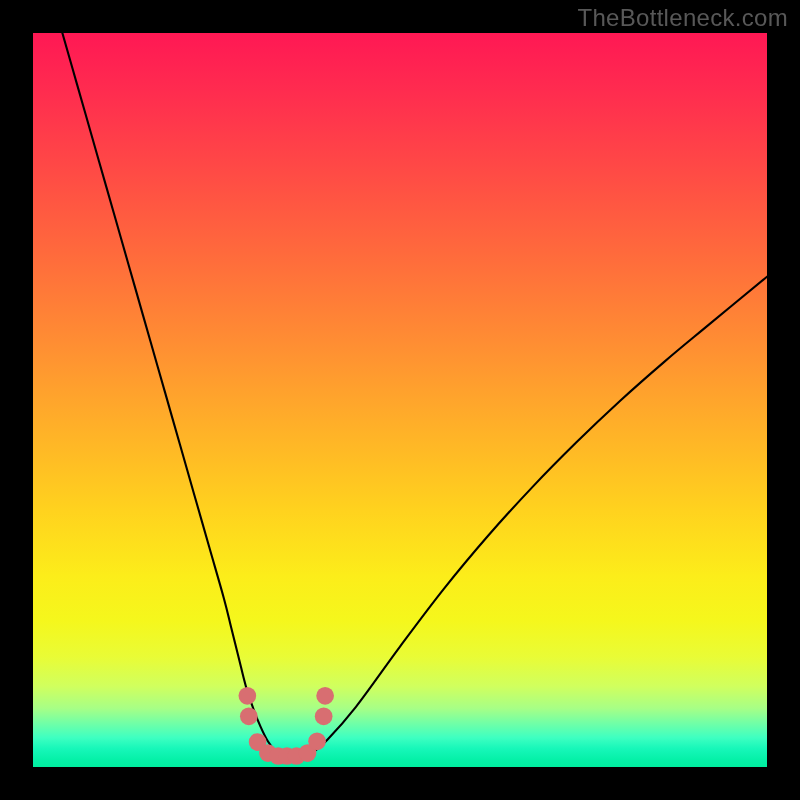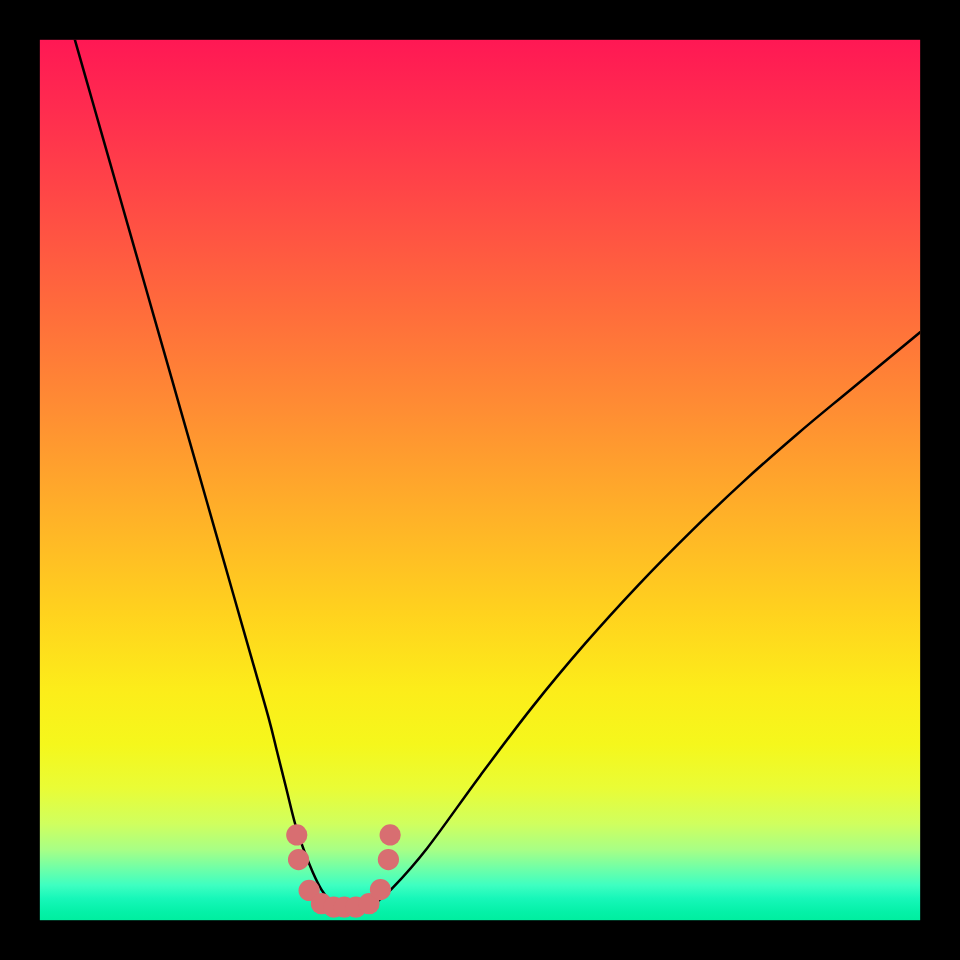--- a/index.html
+++ b/index.html
@@ -65,20 +65,21 @@
     width: 100%;
     height: 100%;
     z-index: 5;
   }
 </style>
 </head>
 <body>
 
 <div class="frame">
 
+  <div class="watermark">TheBottleneck.com</div>
 
   <div class="plot-area">
     <div class="gradient-bg"></div>
 
     <svg class="curve" viewBox="0 0 734 734" preserveAspectRatio="none">
       <path id="curve-path" fill="none" stroke="#000000" stroke-width="2.1" stroke-linecap="round" stroke-linejoin="round" d="M 29.36 0.00 C 32.00 9.25, 38.76 32.88, 44.04 51.38 C 49.32 69.88, 53.44 84.26, 58.72 102.76 C 64.00 121.26, 68.12 135.64, 73.40 154.14 C 78.68 172.64, 82.80 187.02, 88.08 205.52 C 93.36 224.02, 97.48 238.40, 102.76 256.90 C 108.04 275.40, 112.16 289.78, 117.44 308.28 C 122.72 326.78, 126.84 341.16, 132.12 359.66 C 137.40 378.16, 141.52 392.54, 146.80 411.04 C 152.08 429.54, 156.20 443.92, 161.48 462.42 C 166.76 480.92, 170.88 495.30, 176.16 513.80 C 181.44 532.30, 186.88 550.65, 190.84 565.18 C 194.80 579.71, 195.54 583.97, 198.18 594.54 C 200.82 605.11, 202.88 613.33, 205.52 623.90 C 208.16 634.47, 210.22 644.01, 212.86 653.26 C 215.50 662.51, 217.56 668.01, 220.20 675.28 C 222.84 682.55, 224.90 687.68, 227.54 693.63 C 230.18 699.58, 232.24 703.95, 234.88 708.31 C 237.52 712.67, 239.58 715.08, 242.22 717.85 C 244.86 720.63, 246.92 722.14, 249.56 723.72 C 252.20 725.31, 254.26 726.13, 256.90 726.66 C 259.54 727.19, 261.60 727.06, 264.24 726.66 C 266.88 726.26, 268.94 725.65, 271.58 724.46 C 274.22 723.27, 274.96 723.09, 278.92 720.05 C 282.88 717.02, 285.67 715.90, 293.60 707.58 C 301.53 699.25, 309.75 690.72, 322.96 673.81 C 336.17 656.90, 351.15 634.90, 367.00 613.62 C 382.85 592.35, 395.19 575.59, 411.04 555.64 C 426.89 535.69, 439.23 521.02, 455.08 502.79 C 470.93 484.56, 483.27 471.13, 499.12 454.35 C 514.97 437.57, 527.31 425.16, 543.16 409.57 C 559.01 393.98, 571.35 382.27, 587.20 367.73 C 603.05 353.20, 615.39 342.44, 631.24 328.83 C 647.09 315.22, 656.78 307.46, 675.28 292.13 C 693.78 276.81, 723.43 252.41, 734.00 243.69"></path>
       <g id="marker-group">
           <circle cx="214.33" cy="662.80" r="8.84" fill="#d86e71"></circle>
           <circle cx="215.80" cy="683.35" r="8.84" fill="#d86e71"></circle>
           <circle cx="224.60" cy="709.04" r="8.84" fill="#d86e71"></circle>

